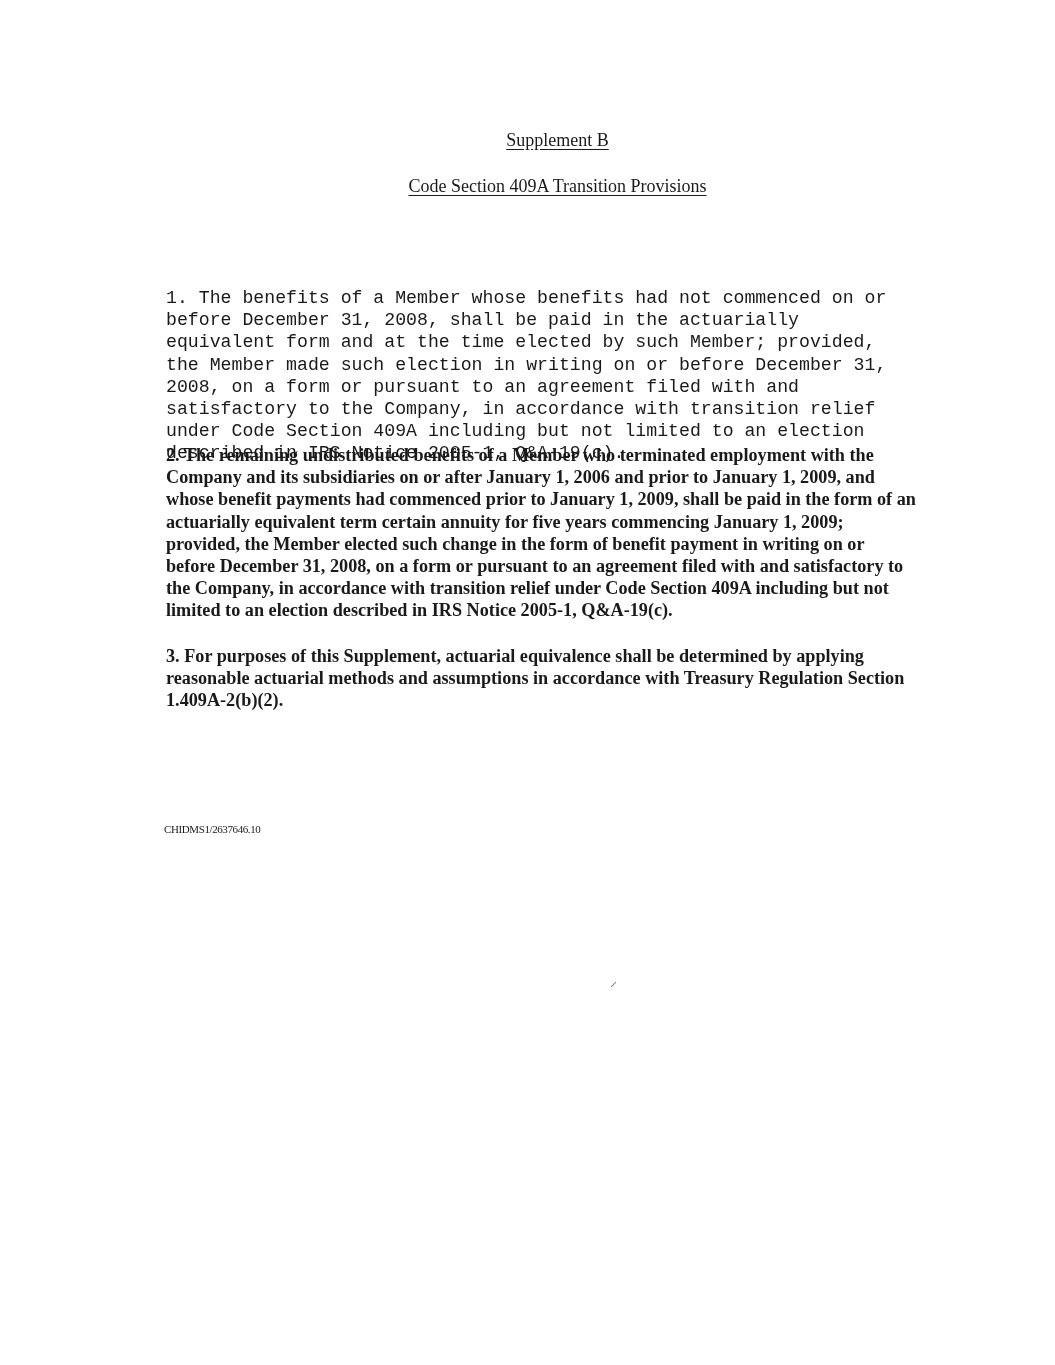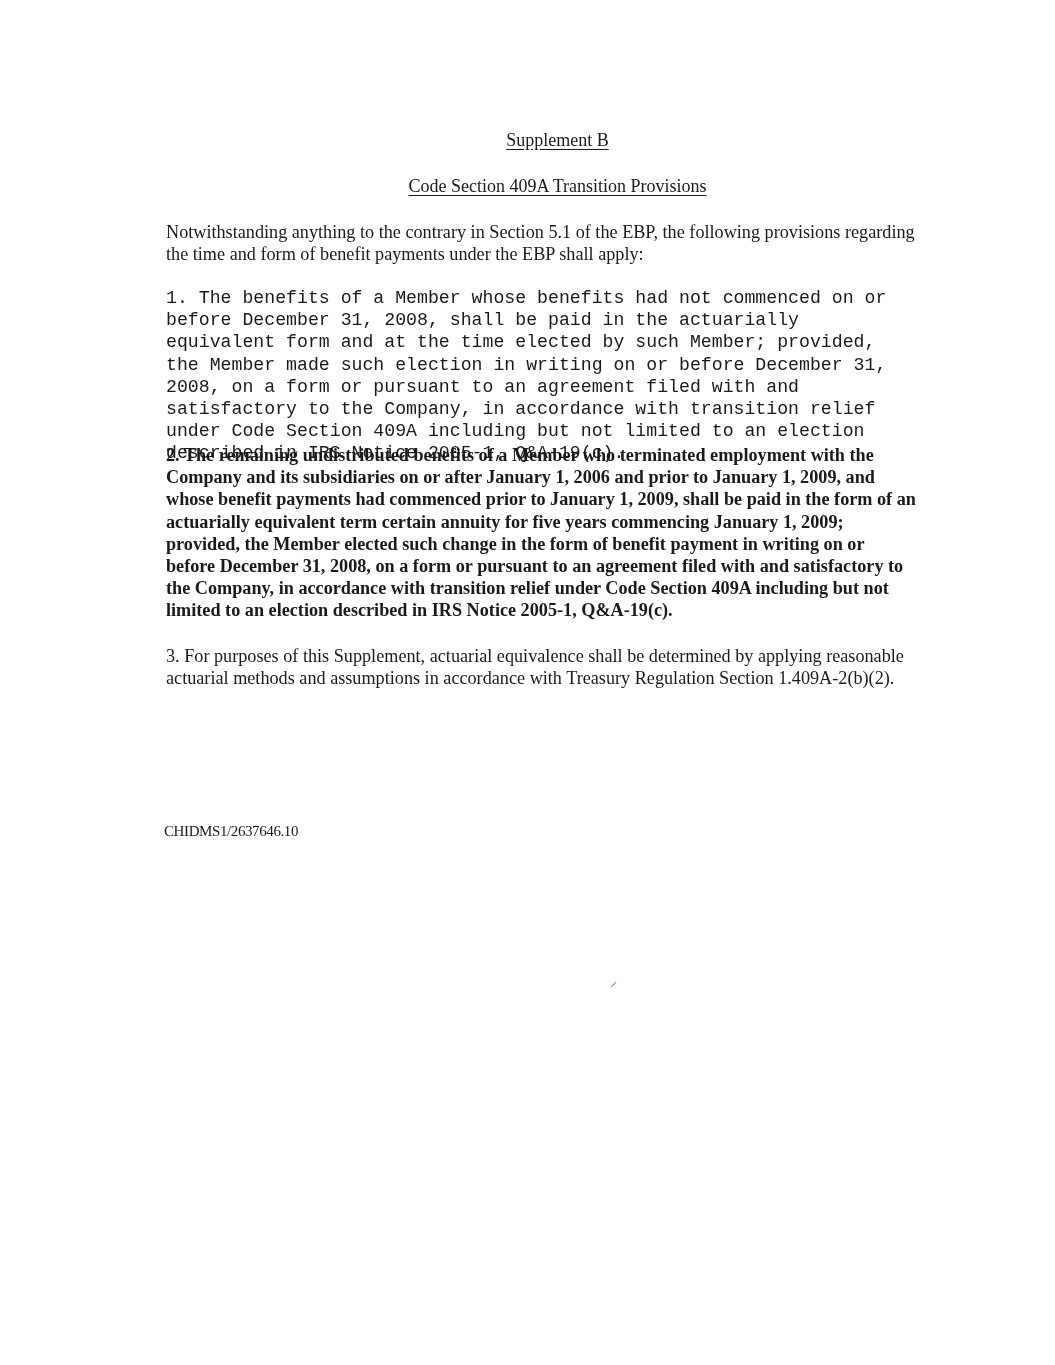--- a/index.html
+++ b/index.html
@@ -16,38 +16,37 @@
     }
     .h1 { top: 130px; left: 14px; }
     .h2 { top: 176px; left: 14px; }
     .para {
       position: absolute; left: 150px; width: 750px;
       font-size: 18.2px; line-height: 22.2px; margin: 0;
     }
     .p-intro { top: 221px; }
     .p1 { top: 287px; font-family: Liberation Mono, monospace; }
     .p2 { top: 444px; font-weight: bold; }
-    .p3 { top: 645px; }
+    .p3 { top: 645px; font-weight: bold; }
     .docid {
       position: absolute; left: 148px; top: 823px;
-      font-size: 15px; letter-spacing: -0.4px;
+      font-size: 11px; letter-spacing: -0.4px;
     }
     .stray {
       position: absolute; left: 594px; top: 984px; width: 7px; height: 1px;
       background: #888; transform: rotate(-45deg);
     }
   </style>
 </head>
 <body>
 
 <div class="page">
   <div class="heading h1">Supplement B</div>
   <div class="heading h2">Code Section 409A Transition Provisions</div>
 
-  <p class="para p-intro">Notwithstanding anything to the contrary in Section 5.1 of the EBP, the following provisions regarding the time and form of benefit payments under the EBP shall apply:</p>
   <p class="para p1">1.  The benefits of a Member whose benefits had not commenced on or before December 31, 2008, shall be paid in the actuarially equivalent form and at the time elected by such Member; provided, the Member made such election in writing on or before December 31, 2008, on a form or pursuant to an agreement filed with and satisfactory to the Company, in accordance with transition relief under Code Section 409A including but not limited to an election described in IRS Notice 2005-1, Q&amp;A-19(c).</p>
   <p class="para p2">2.  The remaining undistributed benefits of a Member who terminated employment with the Company and its subsidiaries on or after January 1, 2006 and prior to January 1, 2009, and whose benefit payments had commenced prior to January 1, 2009, shall be paid in the form of an actuarially equivalent term certain annuity for five years commencing January 1, 2009; provided, the Member elected such change in the form of benefit payment in writing on or before December 31, 2008, on a form or pursuant to an agreement filed with and satisfactory to the Company, in accordance with transition relief under Code Section 409A including but not limited to an election described in IRS Notice 2005-1, Q&amp;A-19(c).</p>
   <p class="para p3">3.  For purposes of this Supplement, actuarial equivalence shall be determined by applying reasonable actuarial methods and assumptions in accordance with Treasury Regulation Section 1.409A-2(b)(2).</p>
 
   <div class="docid">CHIDMS1/2637646.10</div>
 
   <div class="stray"></div>
 </div>
 
 </body></html>

